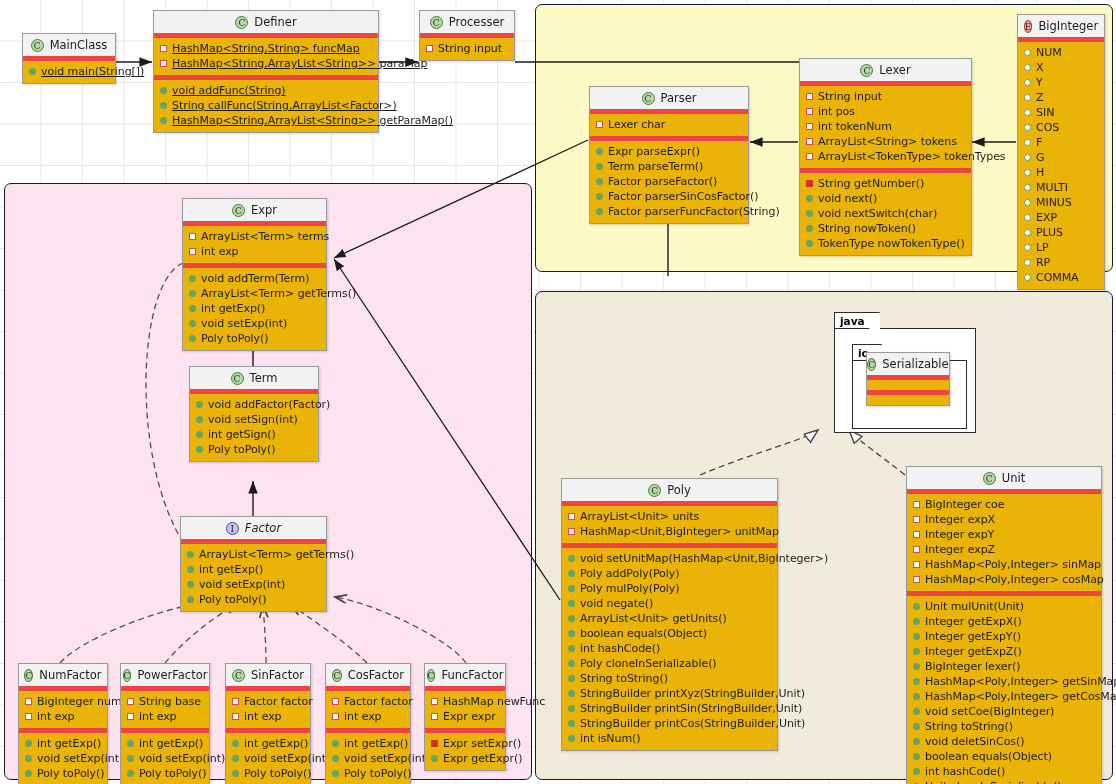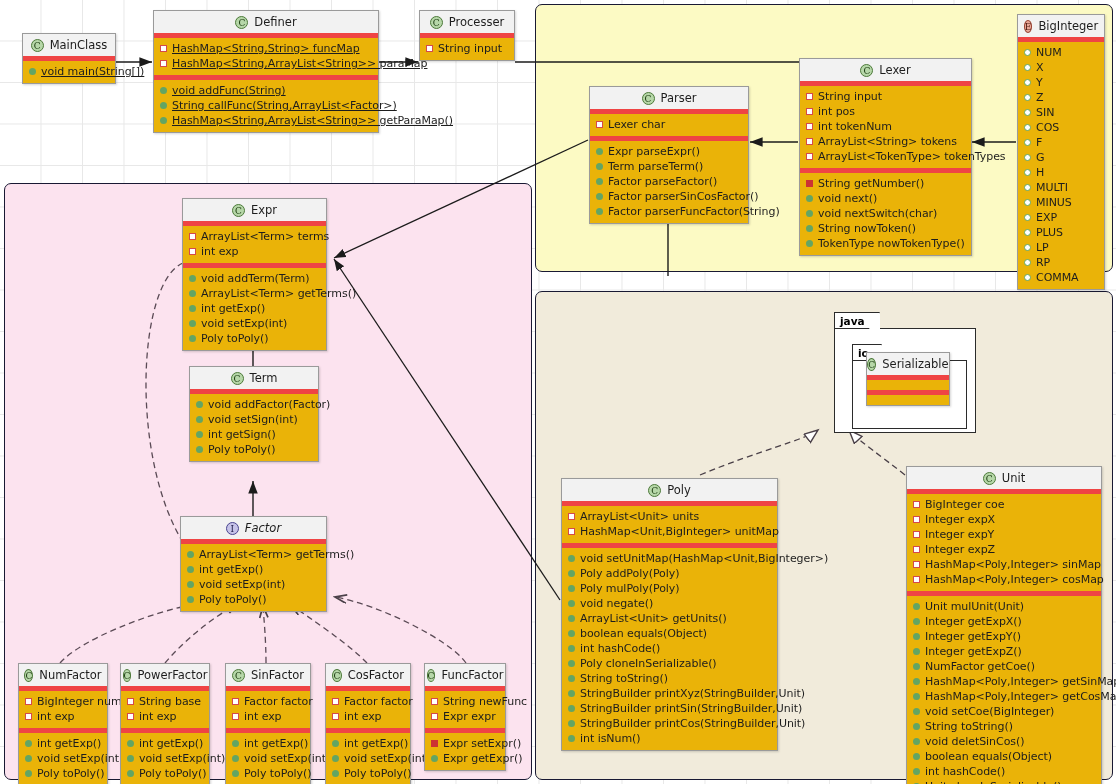--- a/index.html
+++ b/index.html
@@ -637,21 +637,21 @@
   </div>
 
   <div class="uml" style="left:424px; top:663px; width:82px;">
     <div class="title">
       <span class="cls-badge">C</span>
       <span>FuncFactor</span>
     </div>
     <div class="sec">
       <div class="row">
           <span class="mk pub-f"></span>
-          <span class="txt">String newFunc</span>
+          <span class="txt">HashMap newFunc</span>
         </div>
       <div class="row">
           <span class="mk pub-f"></span>
           <span class="txt">Expr expr</span>
         </div>
     </div>
     <div class="sec">
       <div class="row">
           <span class="mk priv-m"></span>
           <span class="txt">Expr setExpr()</span>
@@ -777,21 +777,21 @@
       <div class="row">
           <span class="mk pub-m"></span>
           <span class="txt">Integer getExpY()</span>
         </div>
       <div class="row">
           <span class="mk pub-m"></span>
           <span class="txt">Integer getExpZ()</span>
         </div>
       <div class="row">
           <span class="mk pub-m"></span>
-          <span class="txt">NumFactor getCoe()</span>
+          <span class="txt">BigInteger lexer()</span>
         </div>
       <div class="row">
           <span class="mk pub-m"></span>
           <span class="txt">HashMap&lt;Poly,Integer&gt; getSinMap()</span>
         </div>
       <div class="row">
           <span class="mk pub-m"></span>
           <span class="txt">HashMap&lt;Poly,Integer&gt; getCosMap()</span>
         </div>
       <div class="row">

